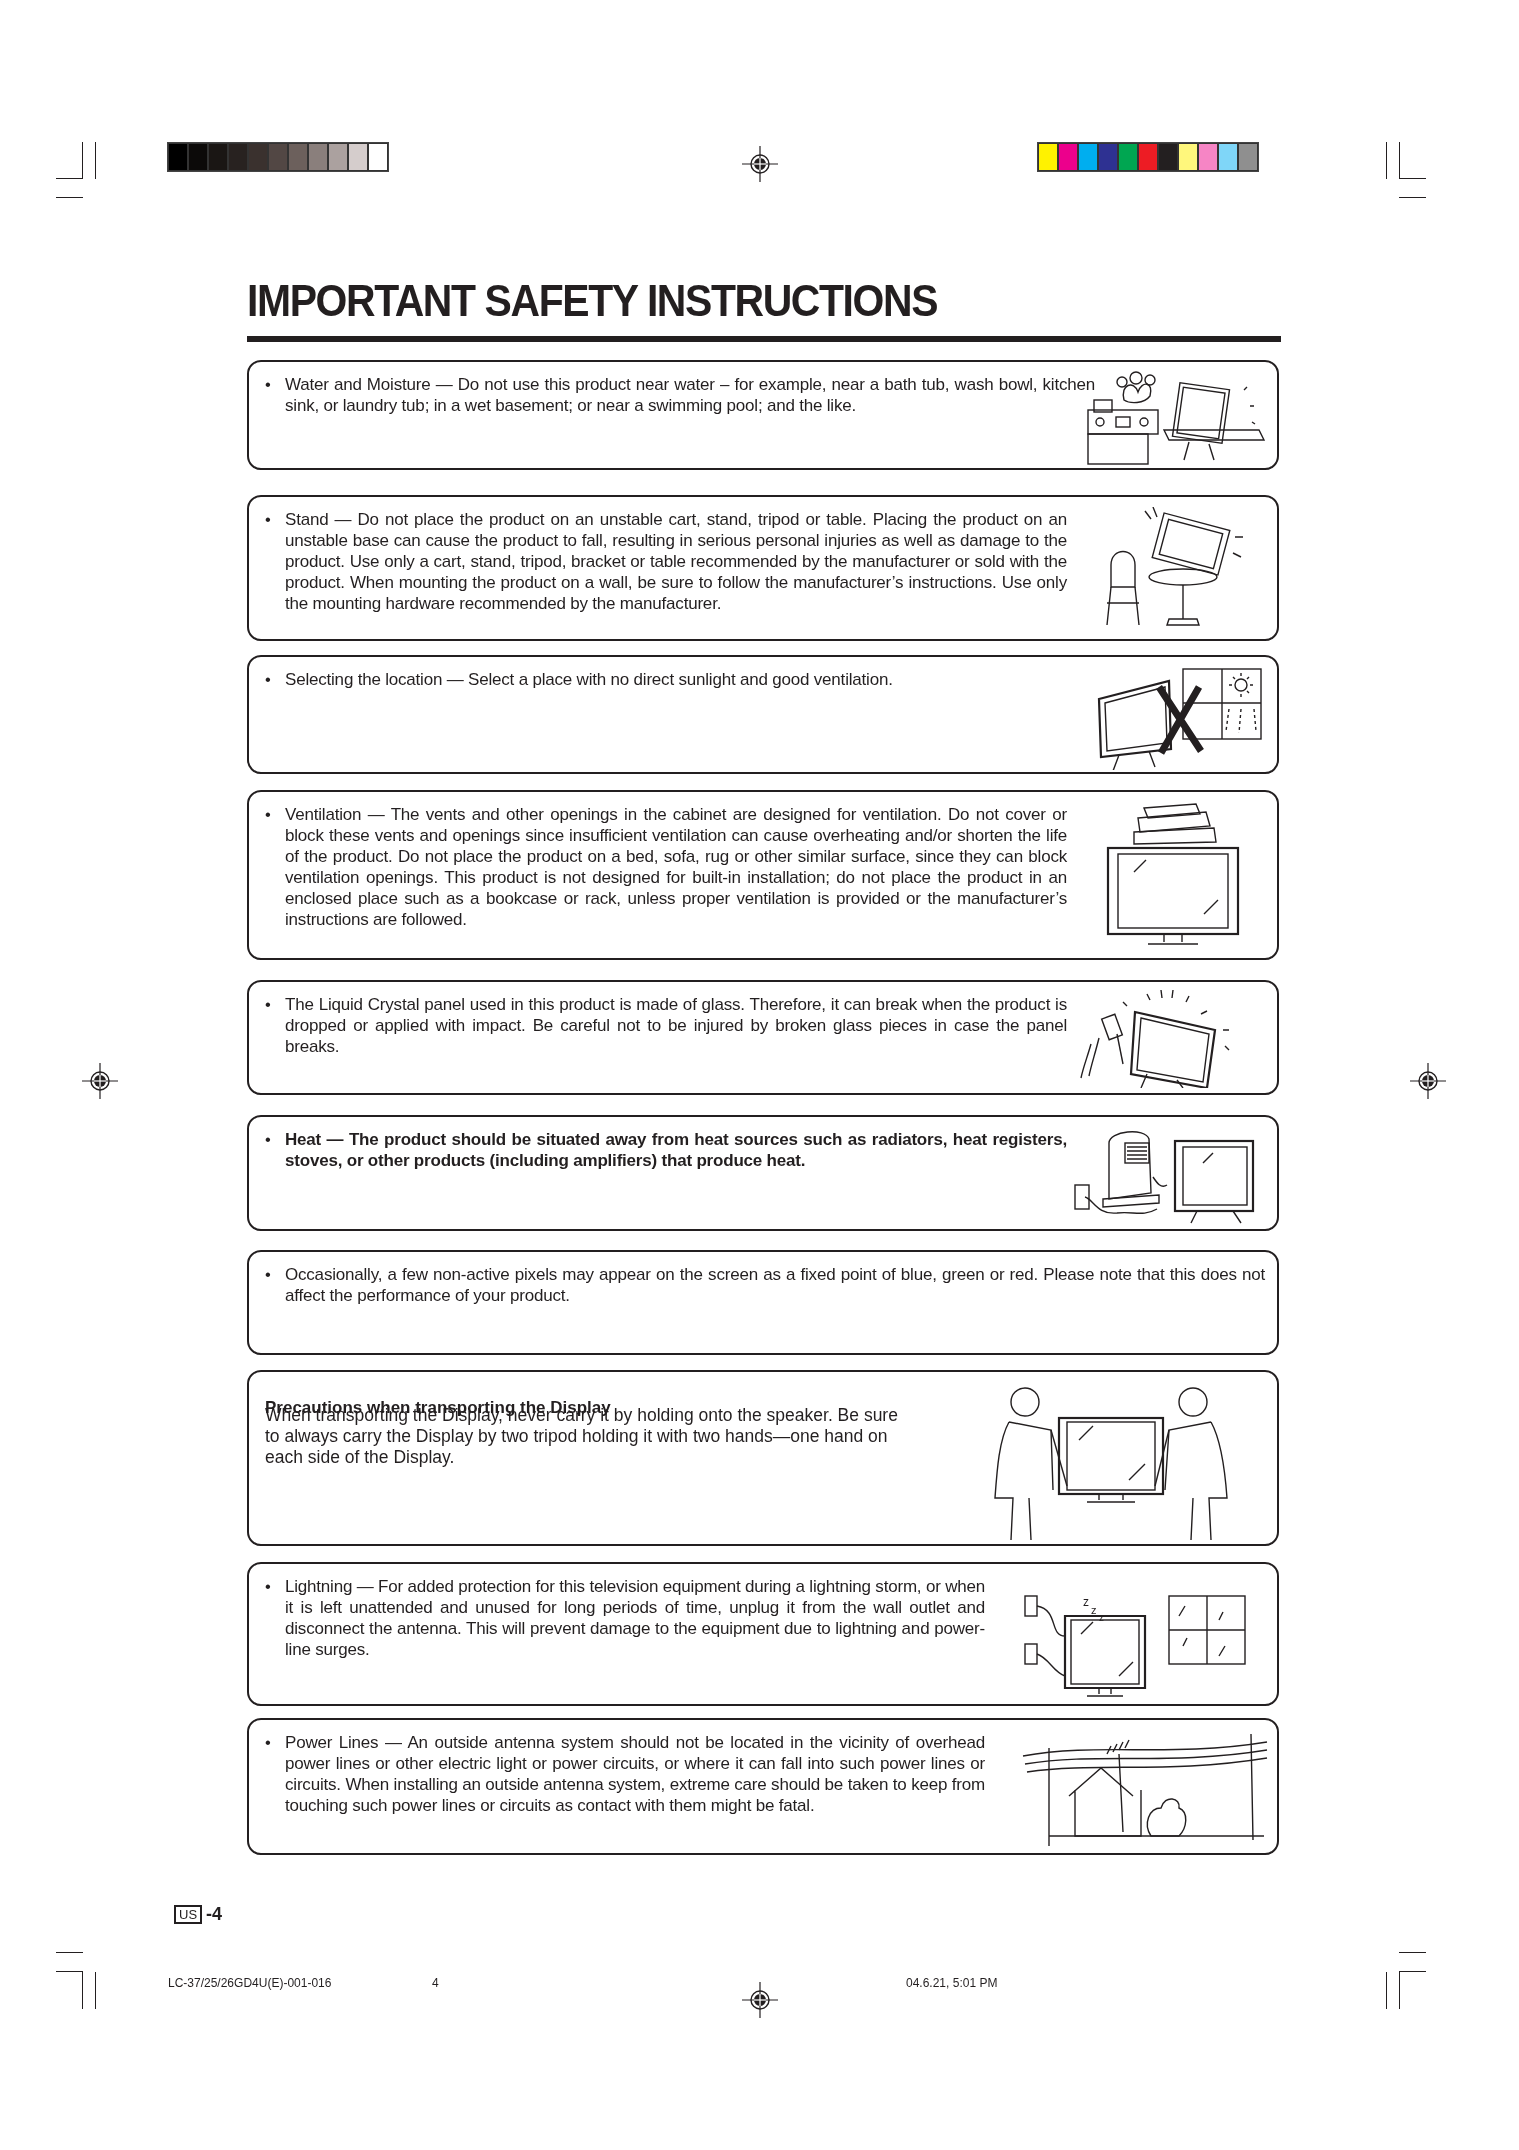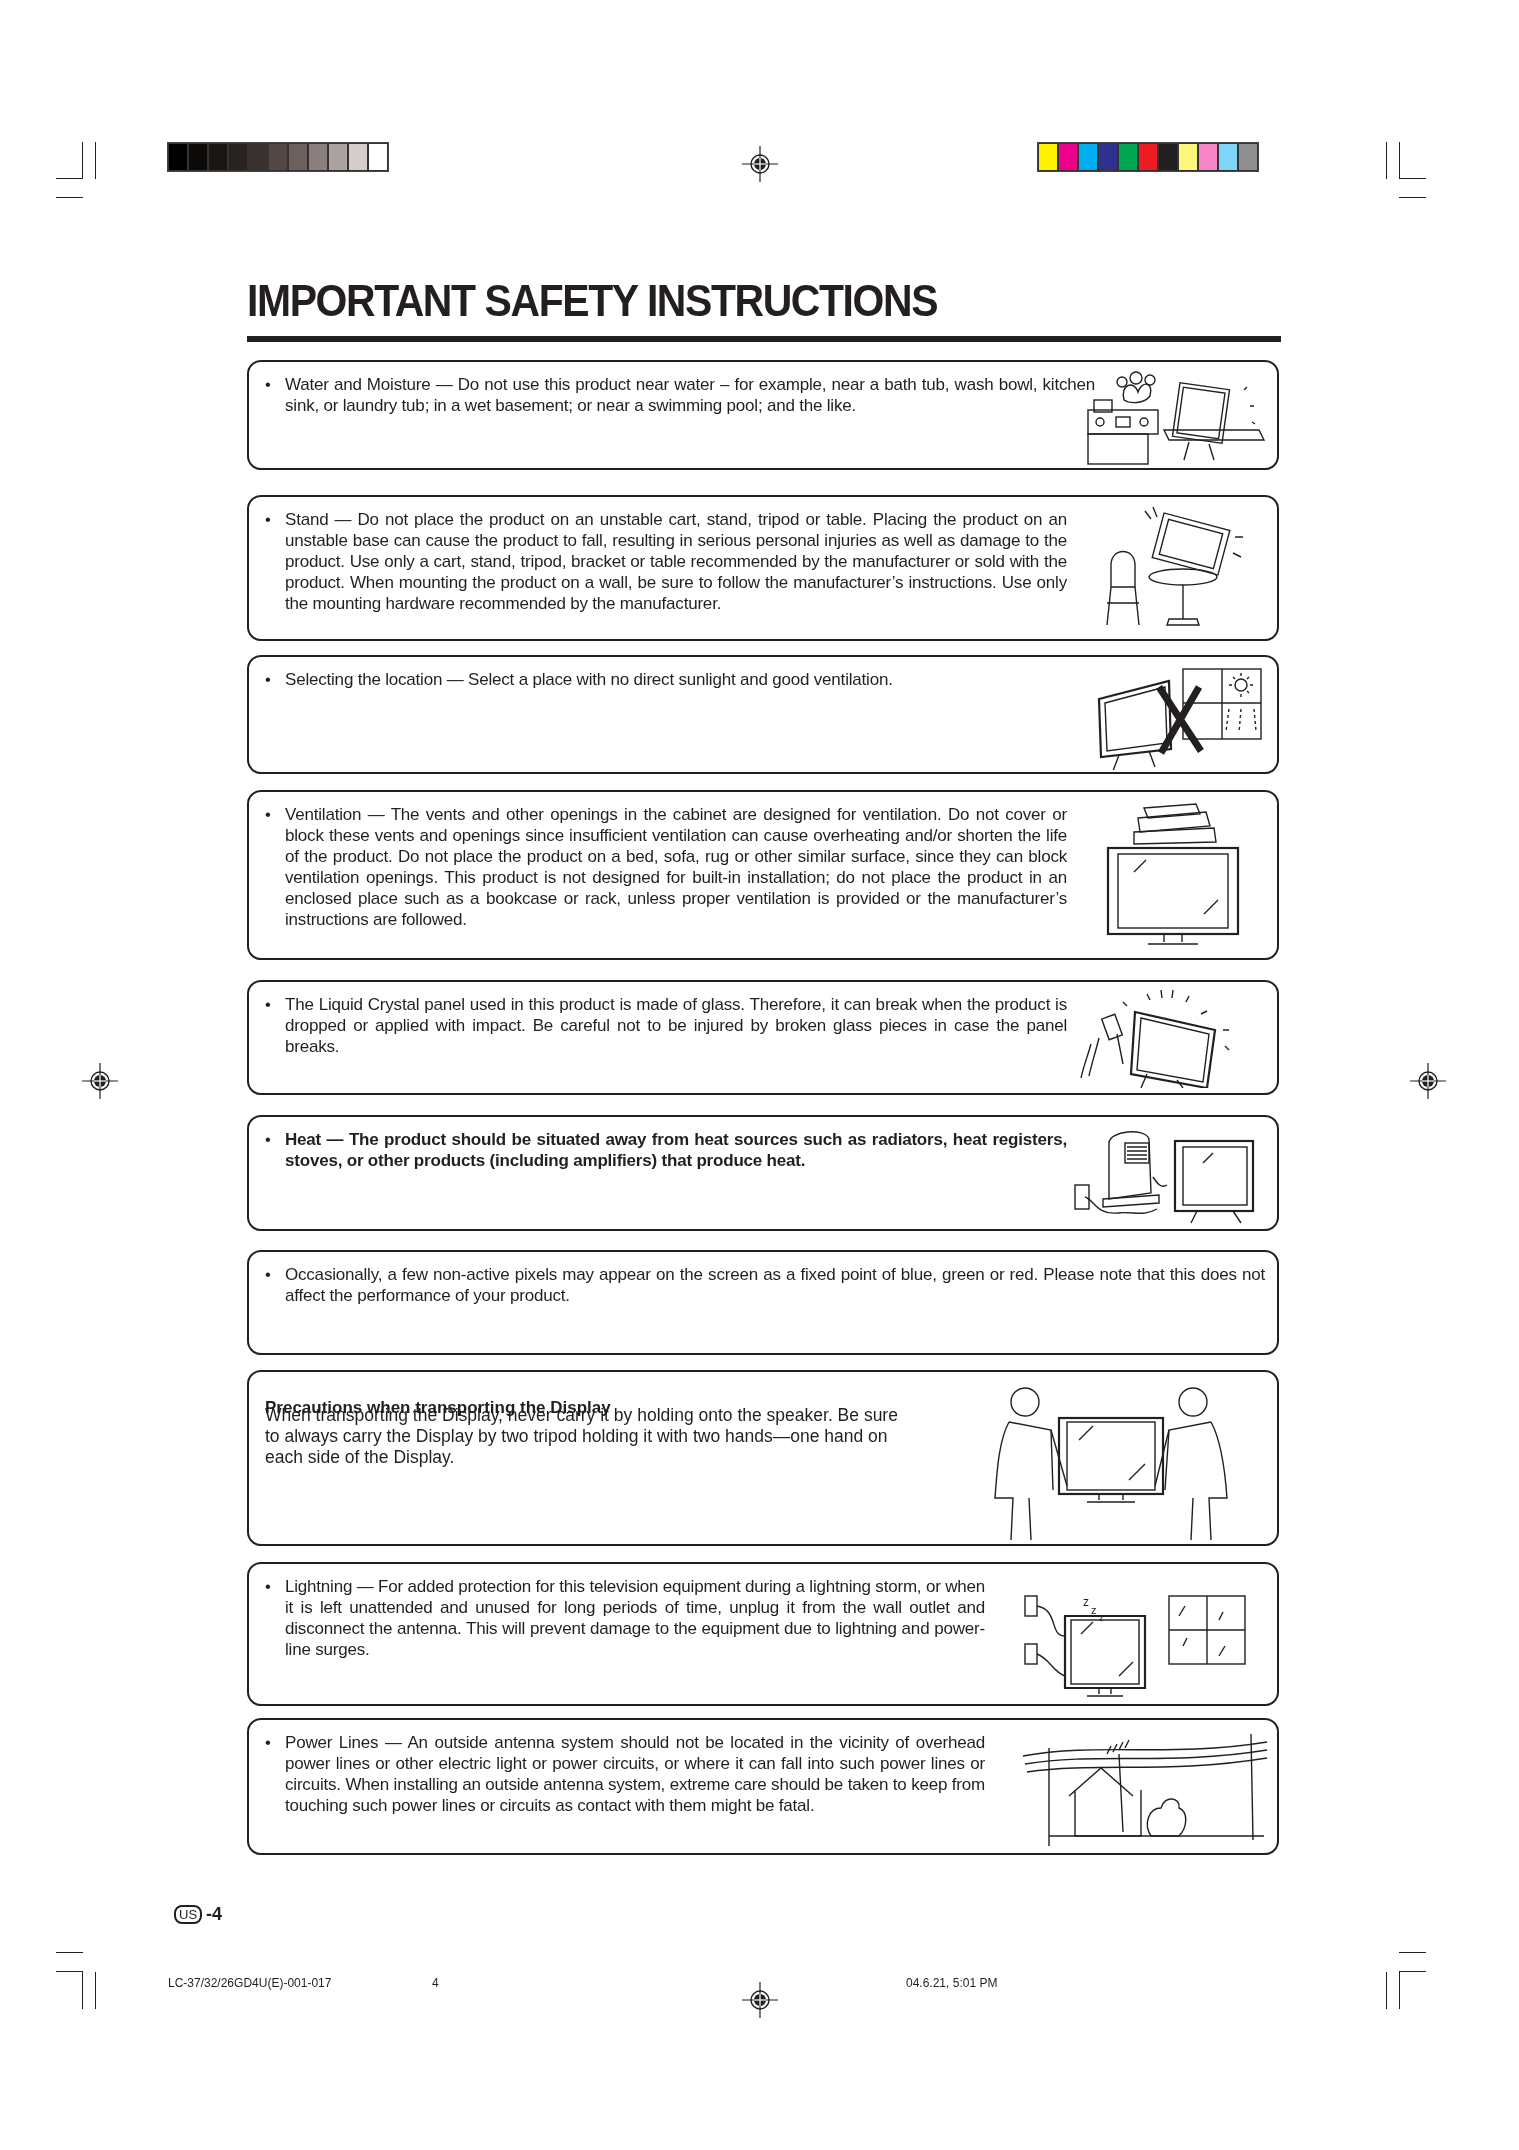--- a/index.html
+++ b/index.html
@@ -14,21 +14,21 @@
   .rule { position: absolute; left: 247px; top: 336px; width: 1034px; height: 6px; background: #231f20; }
   .box { position: absolute; left: 247px; width: 1032px; border: 2px solid #231f20; border-radius: 14px;
          box-sizing: border-box; }
   .bullet { position: absolute; left: 16px; top: 12px; font-size: 16.5px; line-height: 21px; }
   .btext { position: absolute; left: 36px; top: 12px; font-size: 17px; line-height: 21px;
            text-align: justify; letter-spacing: -0.2px; }
   .illus { position: absolute; }
   .ptitle { position: absolute; left: 16px; top: 12px; font-size: 17px; font-weight: bold; margin-top: 14px; }
   .ptext { position: absolute; left: 16px; top: 33px; width: 650px; font-size: 17.5px; line-height: 21px; }
   .pagenum { position: absolute; left: 174px; top: 1904px; display: flex; align-items: center; gap: 4px; }
-  .usbadge { border: 2px solid #231f20; border-radius: 8px; font-size: 13px; padding: 0 3px; line-height: 15px; }
+  .usbadge { border: 2px solid #231f20; border-radius: 0; font-size: 13px; padding: 0 3px; line-height: 15px; }
   .pnum { font-size: 18px; font-weight: bold; }
   .foot { position: absolute; top: 1976px; font-size: 12px; }
 </style>
 </head>
 <body>
 
 <div>
   <div class="crop" style="left:82px;top:142px;width:1px;height:37px;"></div>
   <div class="crop" style="left:95px;top:142px;width:1px;height:37px;"></div>
   <div class="crop" style="left:56px;top:178px;width:27px;height:1px;"></div>
@@ -289,15 +289,15 @@
       <path d="M30 108 L245 108"></path>
     </g>
   </svg>
 </div>
 
 <div class="pagenum">
   <span class="usbadge">US</span>
   <span class="pnum">-4</span>
 </div>
 
-<div class="foot" style="left:168px;">LC-37/32/26GD4U(E)-001-017</div>
+<div class="foot" style="left:168px;">LC-37/25/26GD4U(E)-001-016</div>
 <div class="foot" style="left:432px;">4</div>
 <div class="foot" style="left:906px;">04.6.21, 5:01 PM</div>
 
 </body></html>

